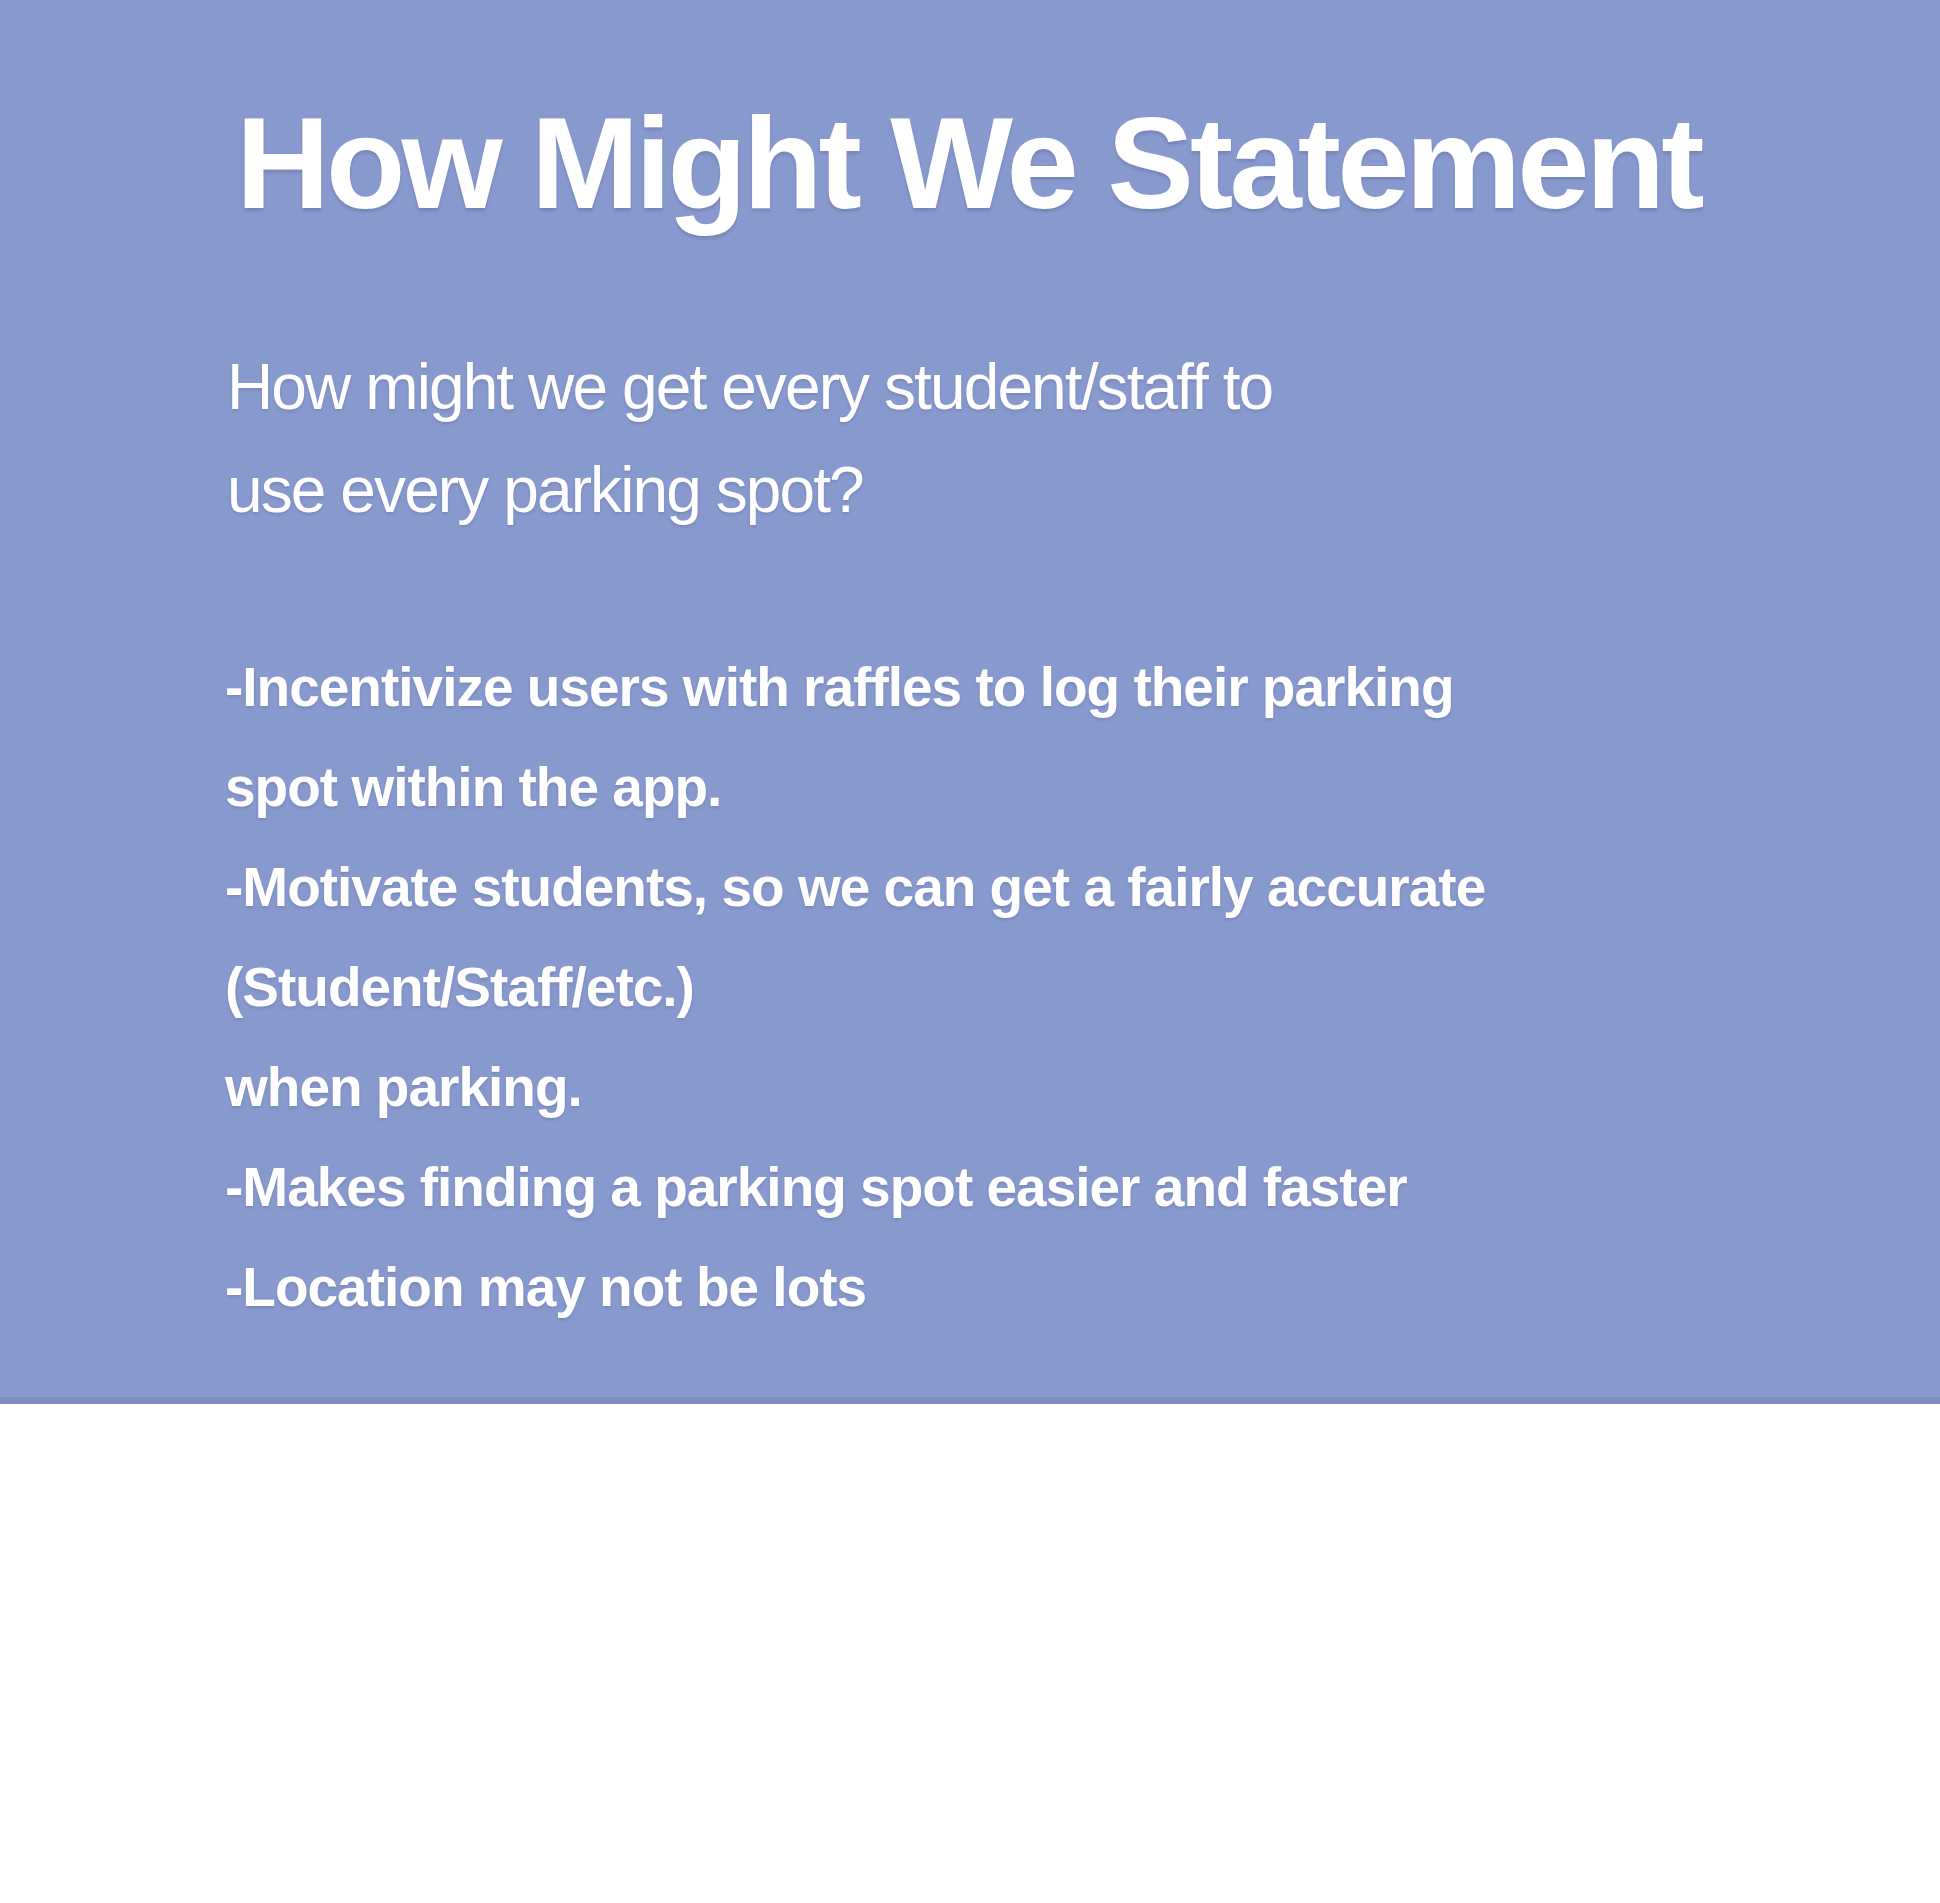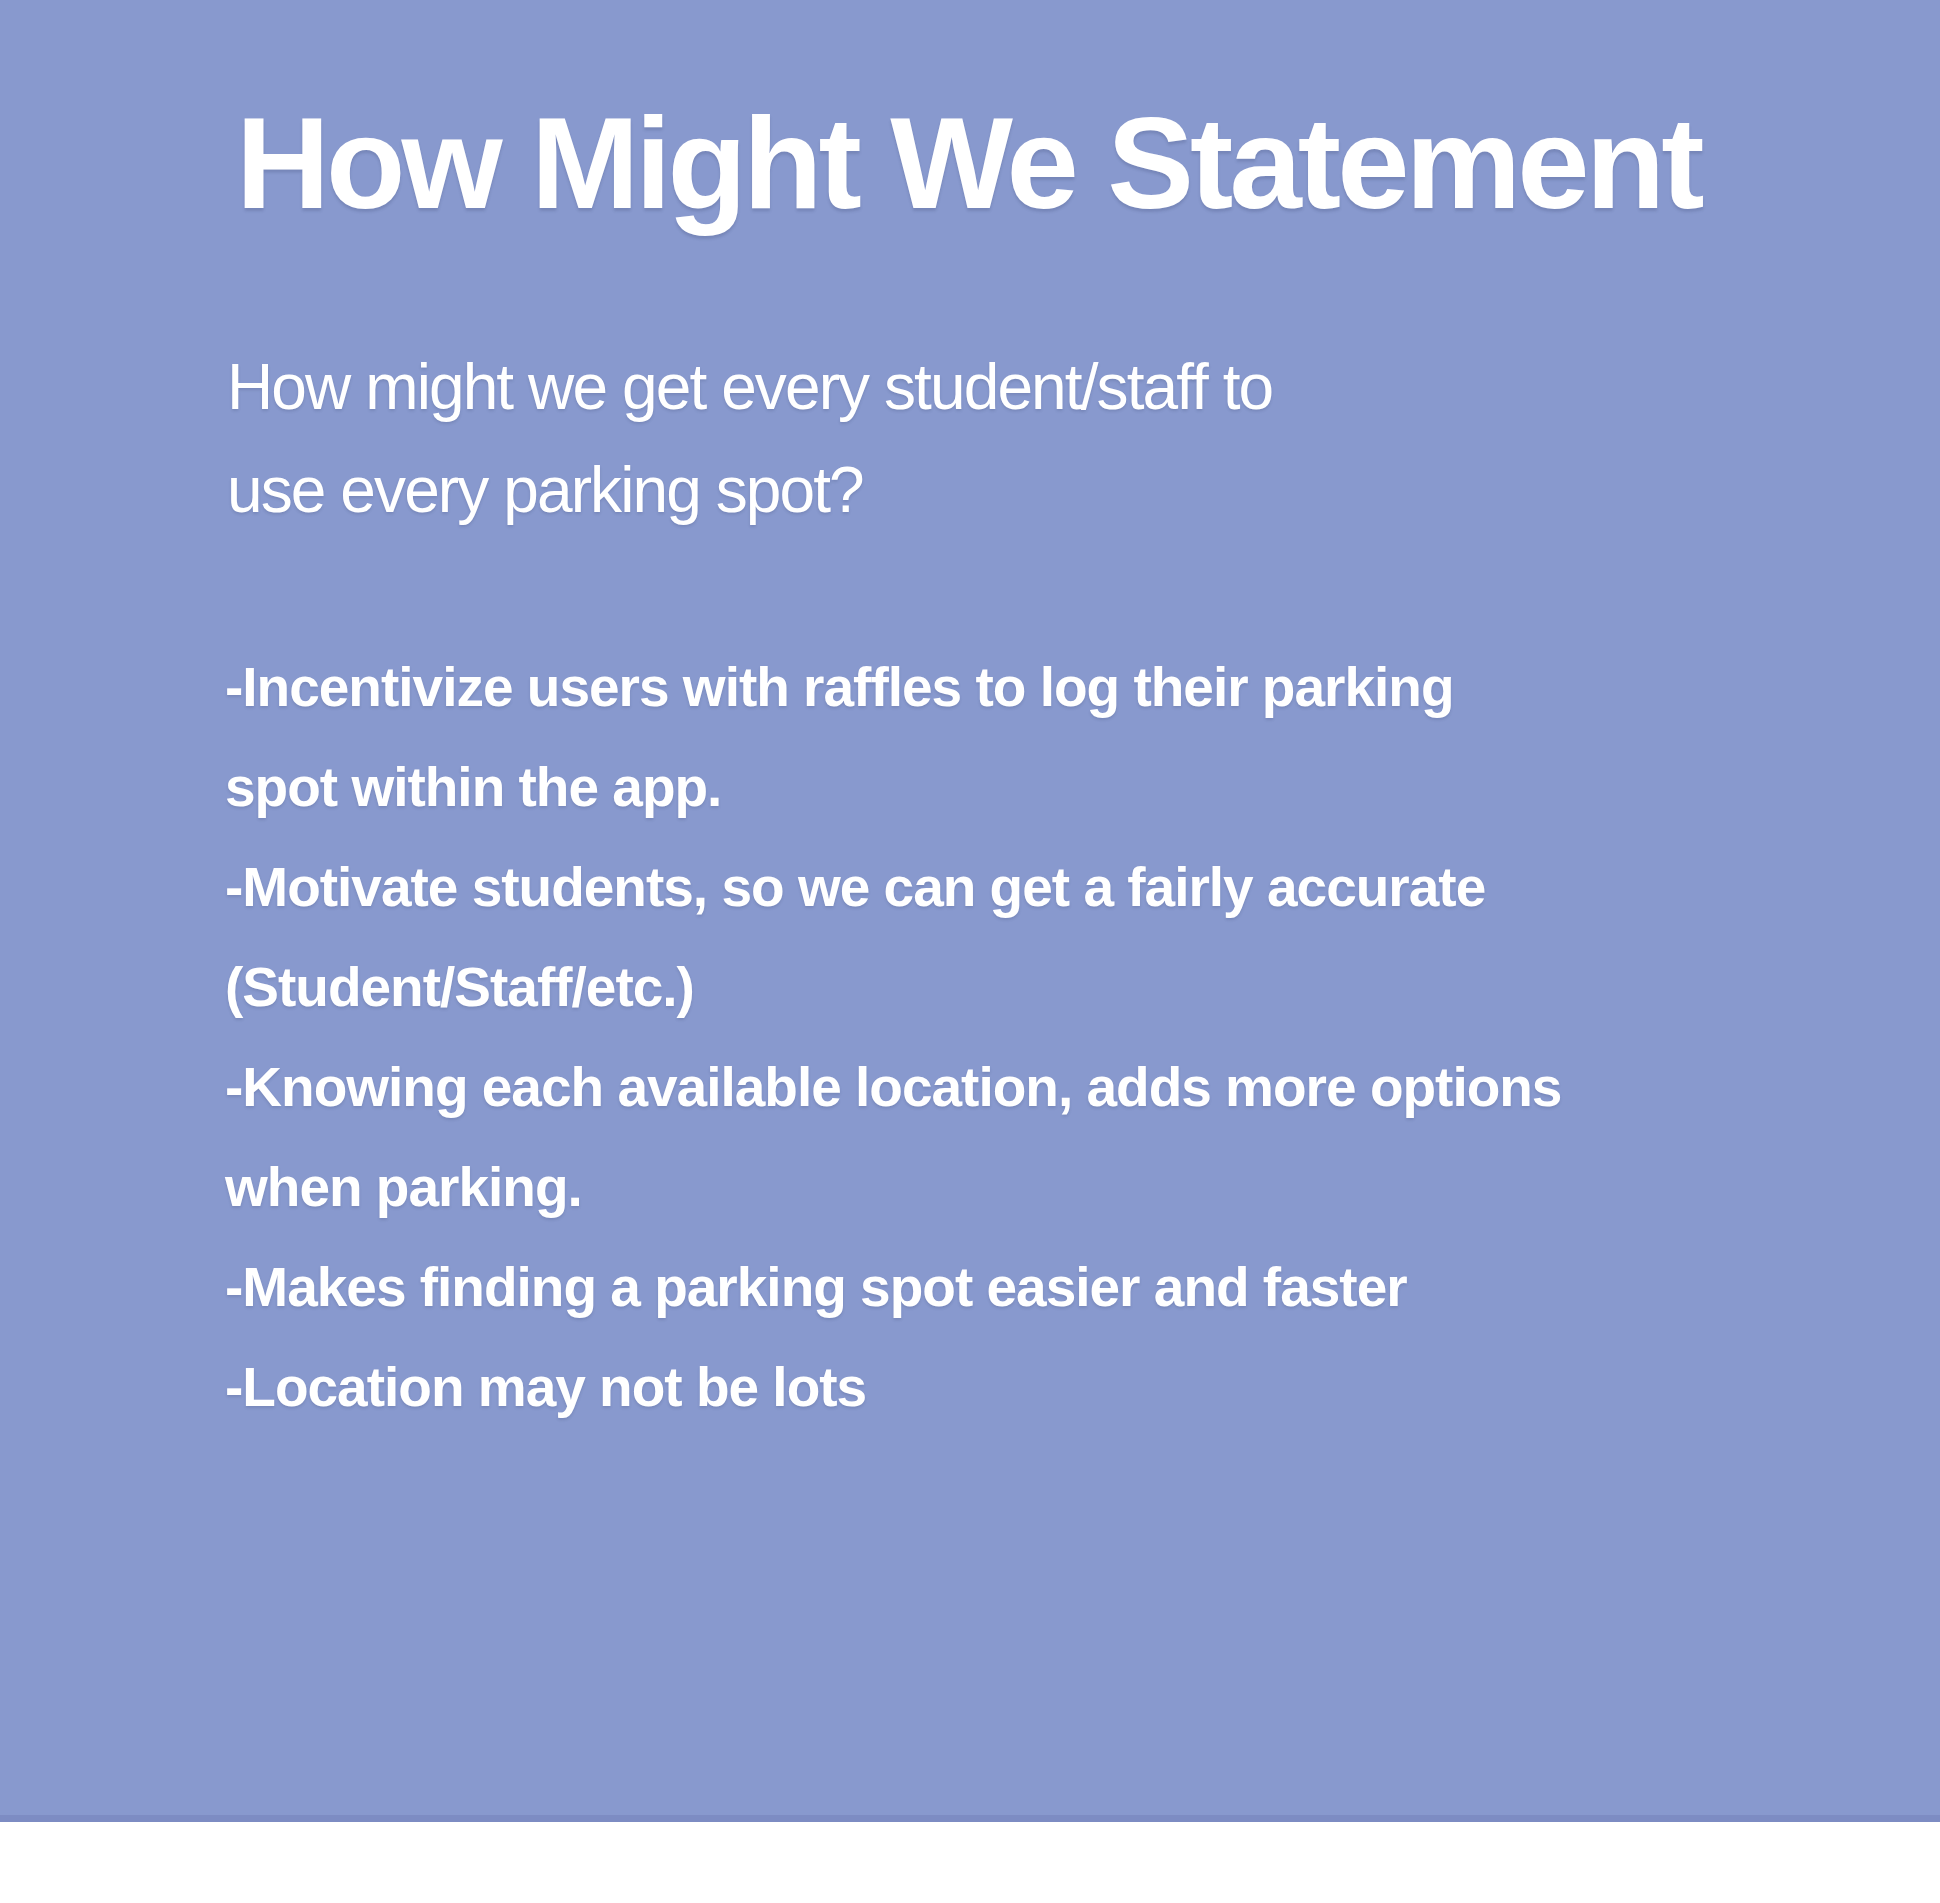--- a/index.html
+++ b/index.html
@@ -15,21 +15,21 @@
     font-family: "Liberation Sans", sans-serif;
   }
   .page {
     width: 1941px;
     height: 1904px;
     background: var(--page_bottom);
     overflow: hidden;
   }
   .slide {
     width: 1941px;
-    height: 1822px;
+    height: 1404px;
     background: var(--background);
     border-bottom: 7.8px solid var(--panel_edge);
     overflow: hidden;
   }
   .title {
     margin: 85px 0 0 236px;
     font-size: 130px;
     line-height: 1.2;
     font-weight: bold;
     letter-spacing: -3.9px;
@@ -74,21 +74,20 @@
     <div class="statement">
       <div>How might we get every student/staff to</div>
       <div>use every parking spot?</div>
     </div>
 
     <div class="notes">
       <div>-Incentivize users with raffles to log their parking</div>
       <div>spot within the app.</div>
       <div>-Motivate students, so we can get a fairly accurate</div>
       <div>(Student/Staff/etc.)</div>
-      <div>-Knowing each available location, adds more options</div>
       <div>when parking.</div>
       <div>-Makes finding a parking spot easier and faster</div>
       <div>-Location may not be lots</div>
     </div>
 
   </div>
   <div class="bottom-strip"></div>
 </div>
 
 

